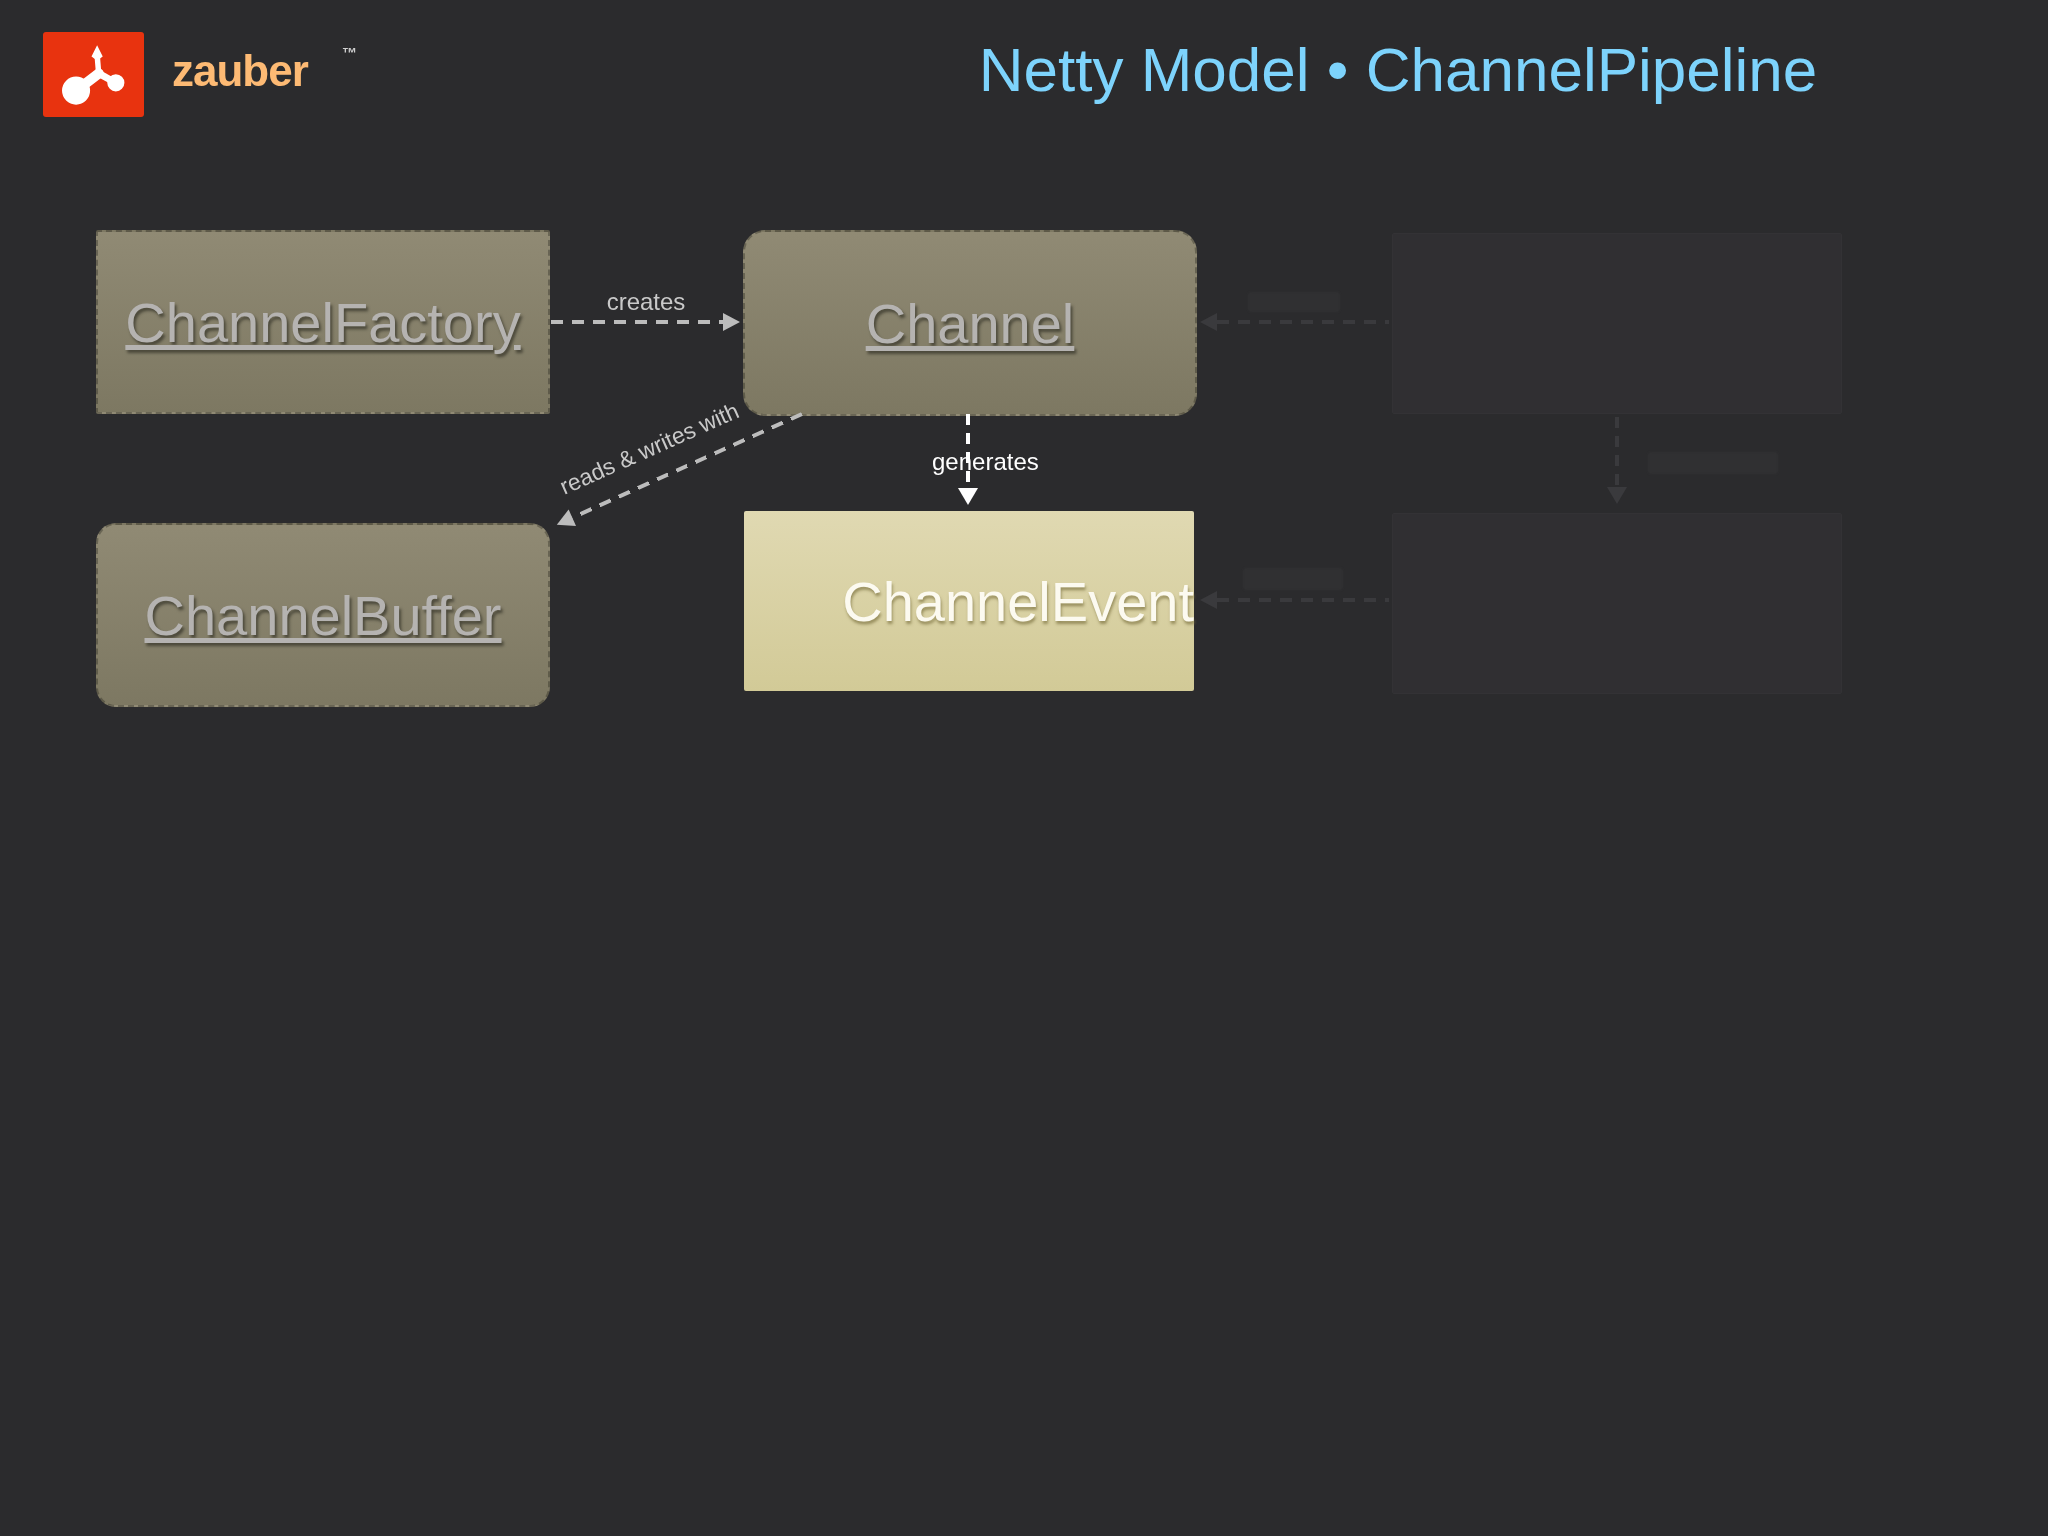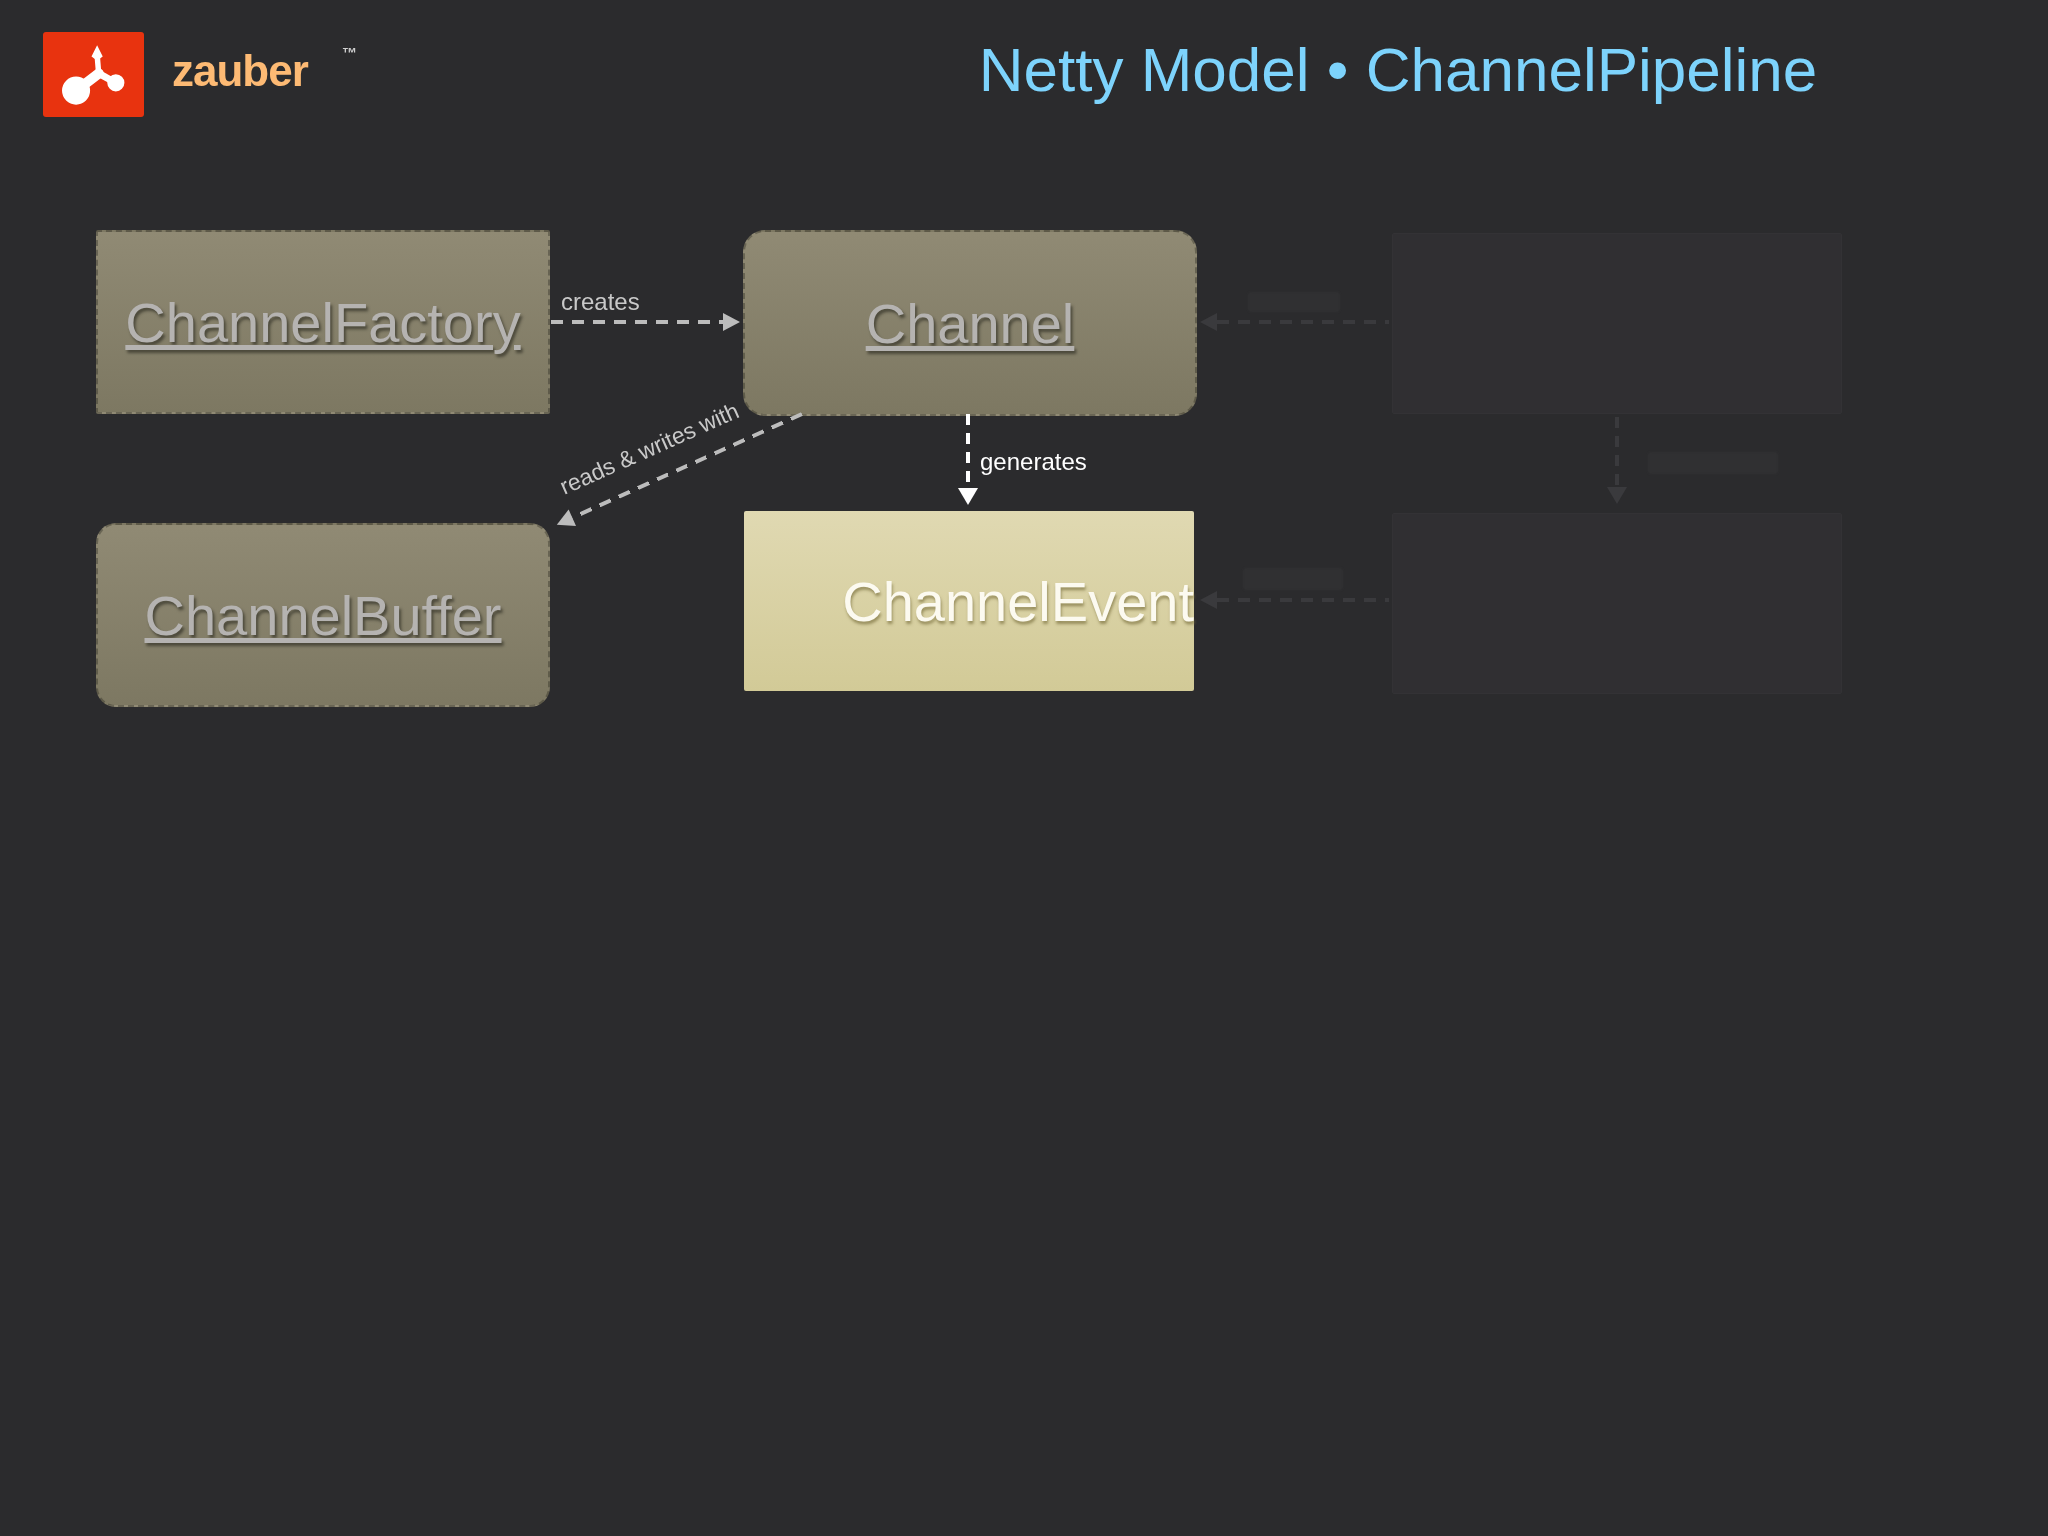--- a/index.html
+++ b/index.html
@@ -109,26 +109,26 @@
     <span></span>
   </div>
 
   <div class="box ghost" style="left:1392px;top:513px;width:448px;height:179px;">
     <span></span>
   </div>
 
   <div class="edge edge-h" style="--c:#bcbcbc;left:551px;top:320px;width:172px;">
     <span class="ah right"></span>
   </div>
-  <div class="edge-label" style="left:561px;top:288px;width:170px;">creates</div>
+  <div class="edge-label" style="left:561px;top:288px;width:170px;text-align:center;">creates</div>
 
   <div class="edge edge-v" style="--c:#ffffff;left:966px;top:414px;height:74px;">
     <span class="ah down"></span>
   </div>
-  <div class="edge-label white" style="left:980px;top:448px;">generates</div>
+  <div class="edge-label white" style="left:932px;top:448px;">generates</div>
 
   <div class="edge edge-h" style="--c:#bcbcbc;left:802px;top:412px;width:252px;transform-origin:0 50%;transform:rotate(155.7deg);">
     <span class="ah right"></span>
   </div>
   <div class="edge-label" style="left:553px;top:436px;width:190px;text-align:center;transform:rotate(-24deg);font-size:23px;">reads &amp; writes with</div>
 
   <div class="edge edge-h" style="--c:#3a3a3d;left:1217px;top:320px;width:172px;">
     <span class="ah left"></span>
   </div>
   <div class="ghost-smudge" style="left:1248px;top:292px;width:92px;height:20px;"></div>

